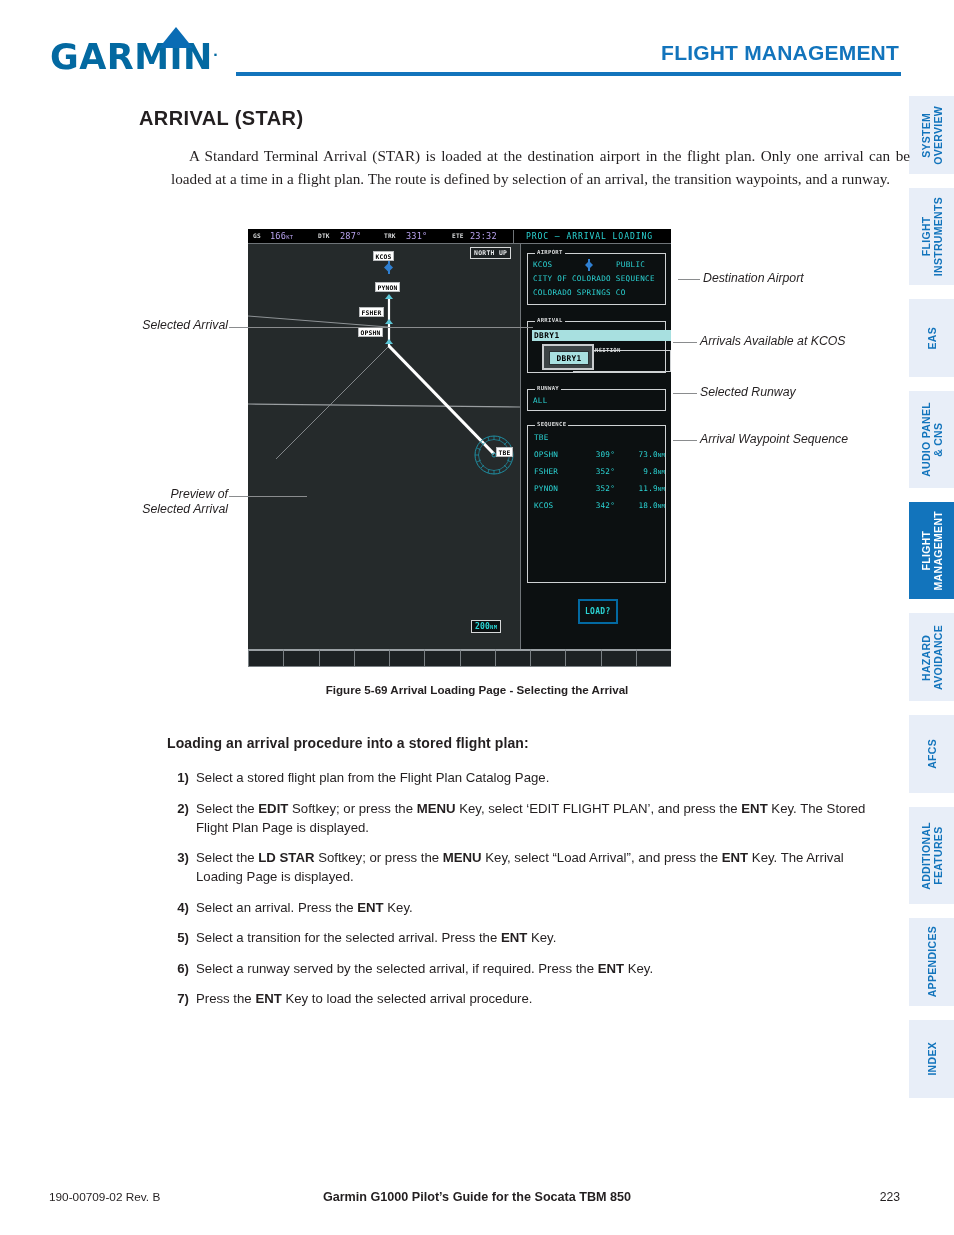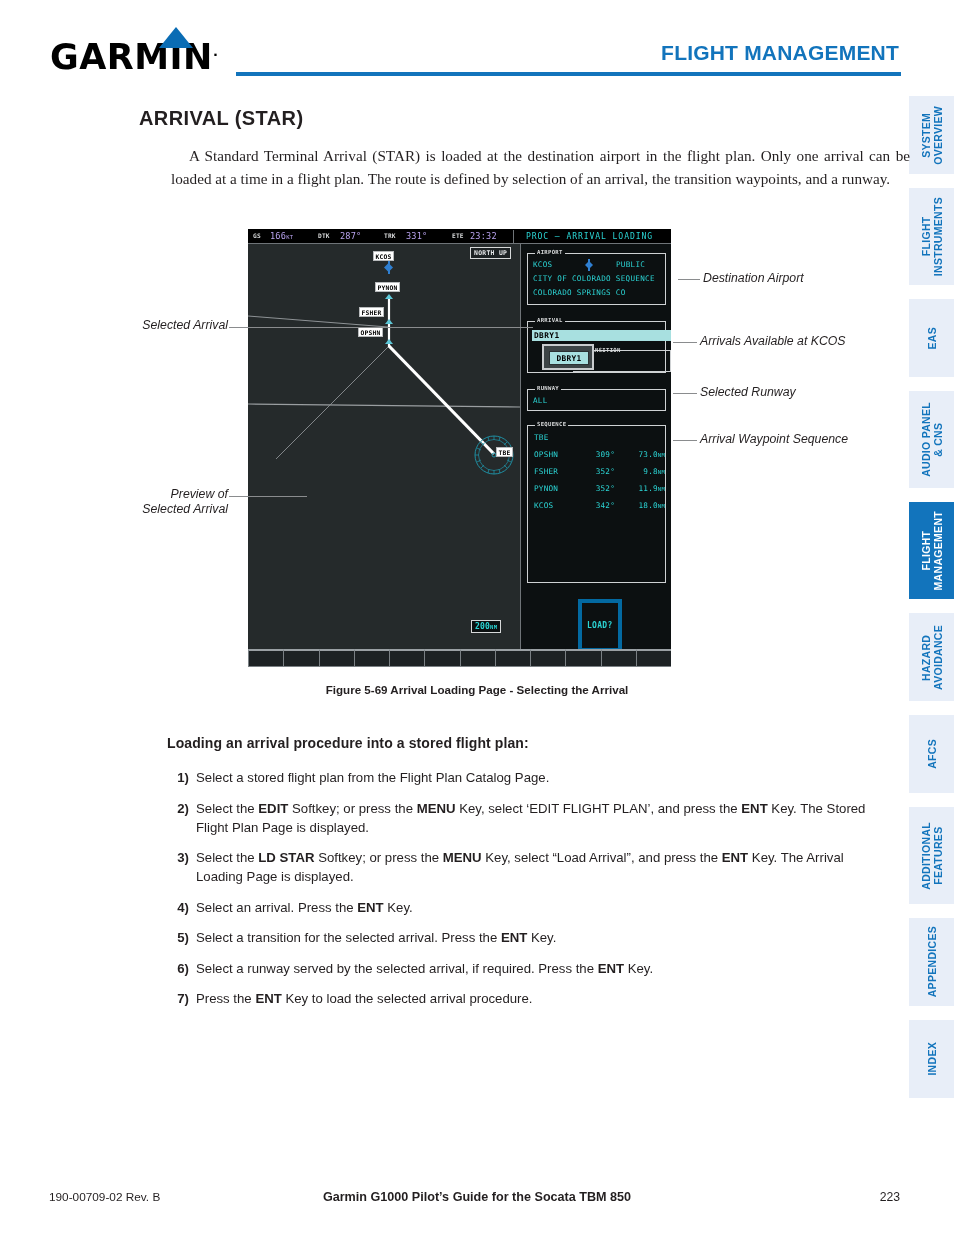--- a/index.html
+++ b/index.html
@@ -12,21 +12,21 @@
     position:relative;
     overflow:hidden;
   }
 
   
   #header { position:absolute; left:0; top:0; width:954px; height:92px; }
   #garmin-logo { position:absolute; left:50px; top:32px; width:180px; height:40px; }
   #garmin-wordmark {
     font-family:"DejaVu Sans", sans-serif;
     font-size:35px; font-weight:700; letter-spacing:0.5px;
-    color:#000000; line-height:40px;
+    color:#0369a1; line-height:40px;
   }
   #garmin-reg { font-size:13px; vertical-align:super; font-weight:700; }
   #garmin-triangle {
     position:absolute; left:109px; top:-5px;
     width:0;height:0;
     border-left:17px solid transparent;
     border-right:17px solid transparent;
     border-bottom:21px solid #0a6cb4;
   }
   #header-title {
@@ -167,22 +167,22 @@
   #trans-title {
     position:absolute; left:56px; top:25px; color:#d7d9da;
     font-size:5.6px; font-weight:700; letter-spacing:0.3px;
   }
   #trans-box {
     position:absolute; left:45px; top:28px; width:98px; height:22px;
     border:1px solid #cfd2d4; border-left:none;
   }
   #load-btn {
     position:absolute; left:57px; top:355px;
-    border:4px solid #0369a1; background:#0c1011; color:#2bd4d4;
-    font-size:8px; font-weight:700; padding:18px 5px; letter-spacing:0.3px;
+    border:2px solid #0369a1; background:#0c1011; color:#2bd4d4;
+    font-size:8px; font-weight:700; padding:6px 5px; letter-spacing:0.3px;
   }
   .seq-row { position:absolute; font-size:7.7px; letter-spacing:0.2px; color:#2bd4d4; }
   .seq-name { position:absolute; left:6px; }
   .seq-brg  { position:absolute; left:55px; width:32px; text-align:right; }
   .seq-dis  { position:absolute; left:90px; width:47px; text-align:right; }
 
   
   .callout {
     position:absolute; font-family:"Liberation Sans", sans-serif;
     font-style:italic; font-size:12.3px; color:#231f20; white-space:nowrap;

